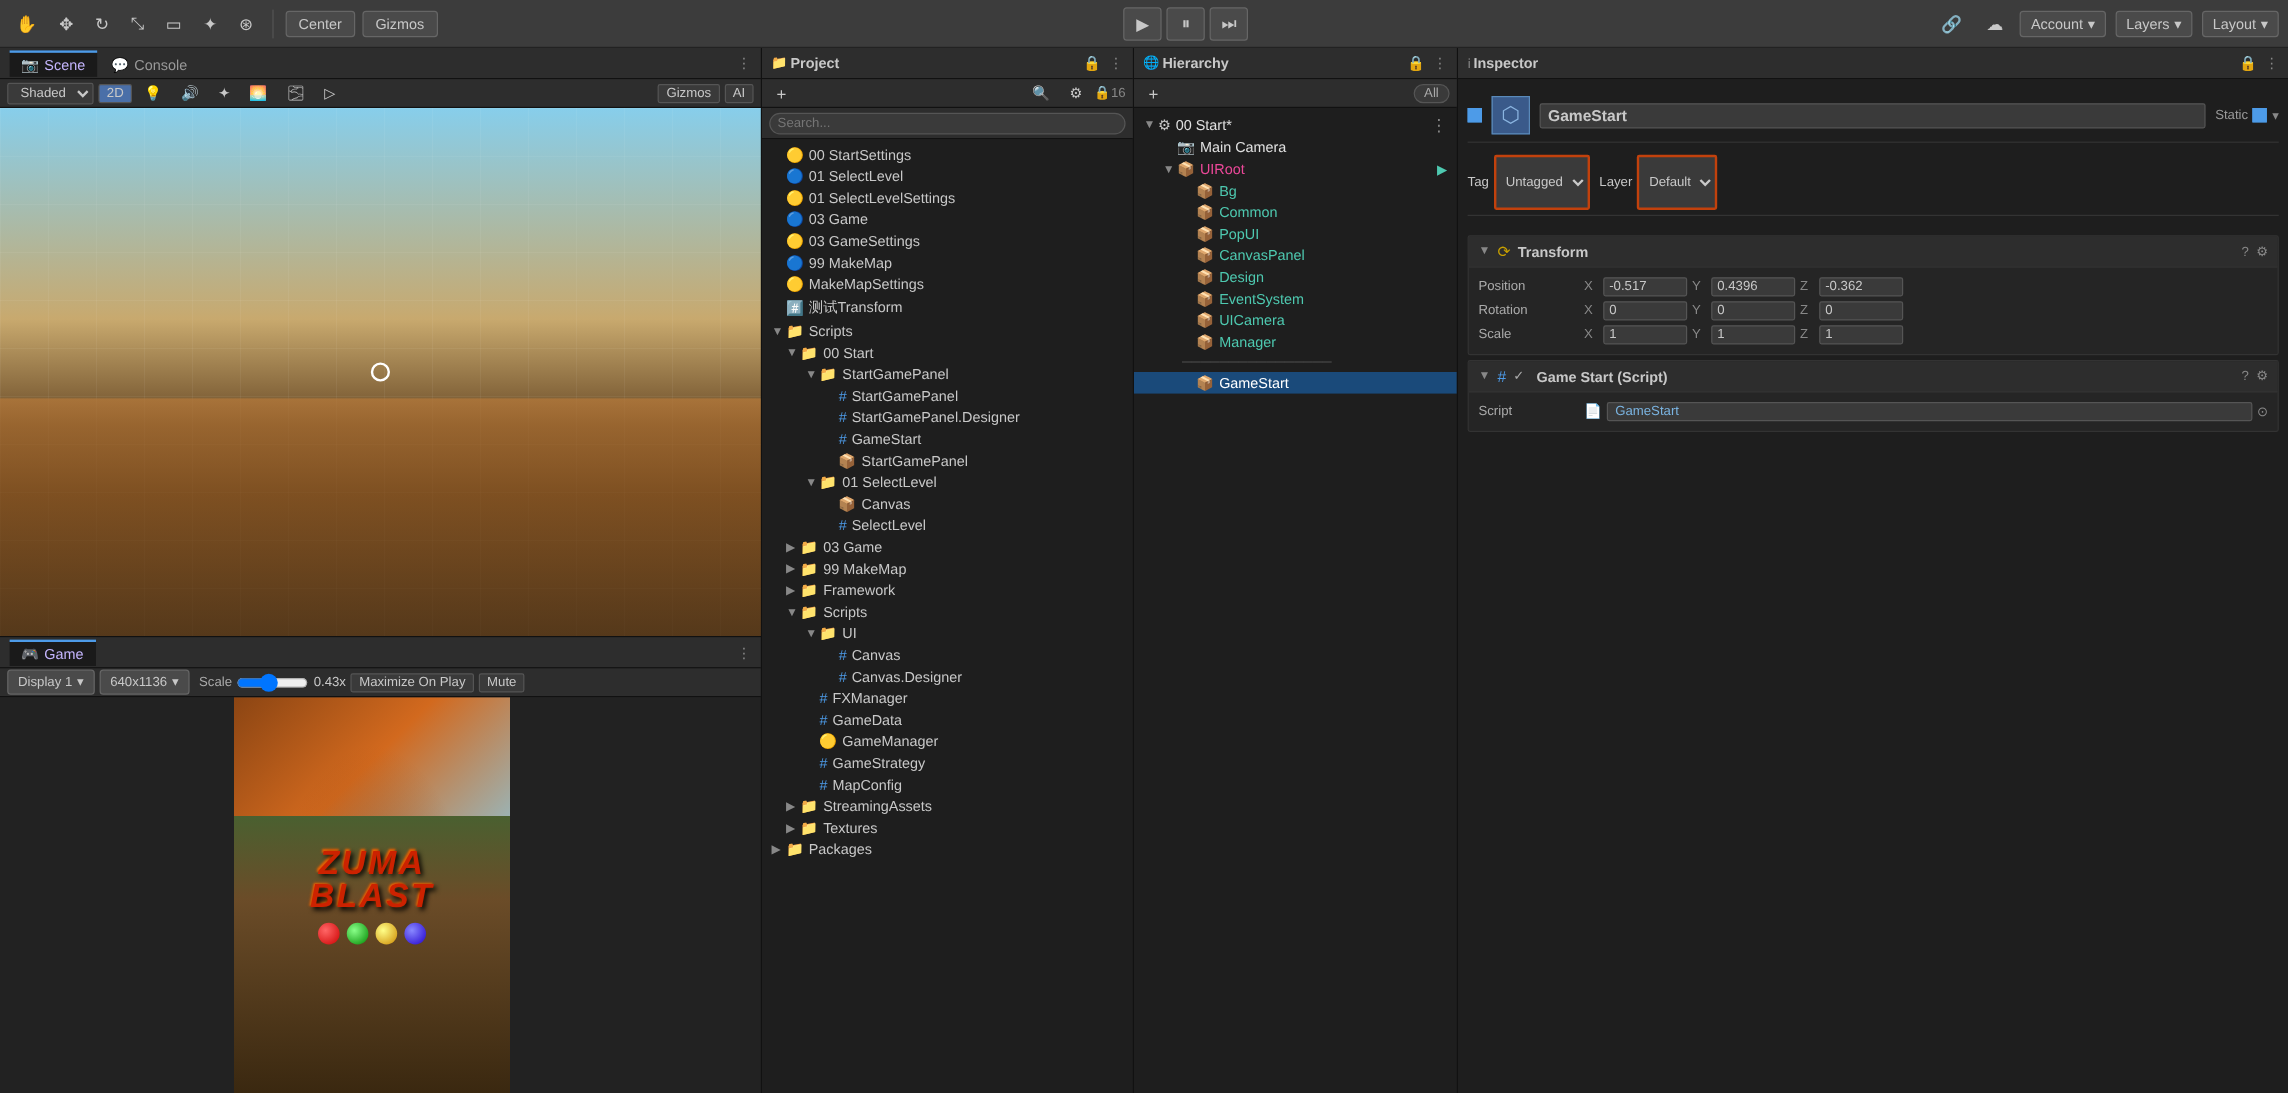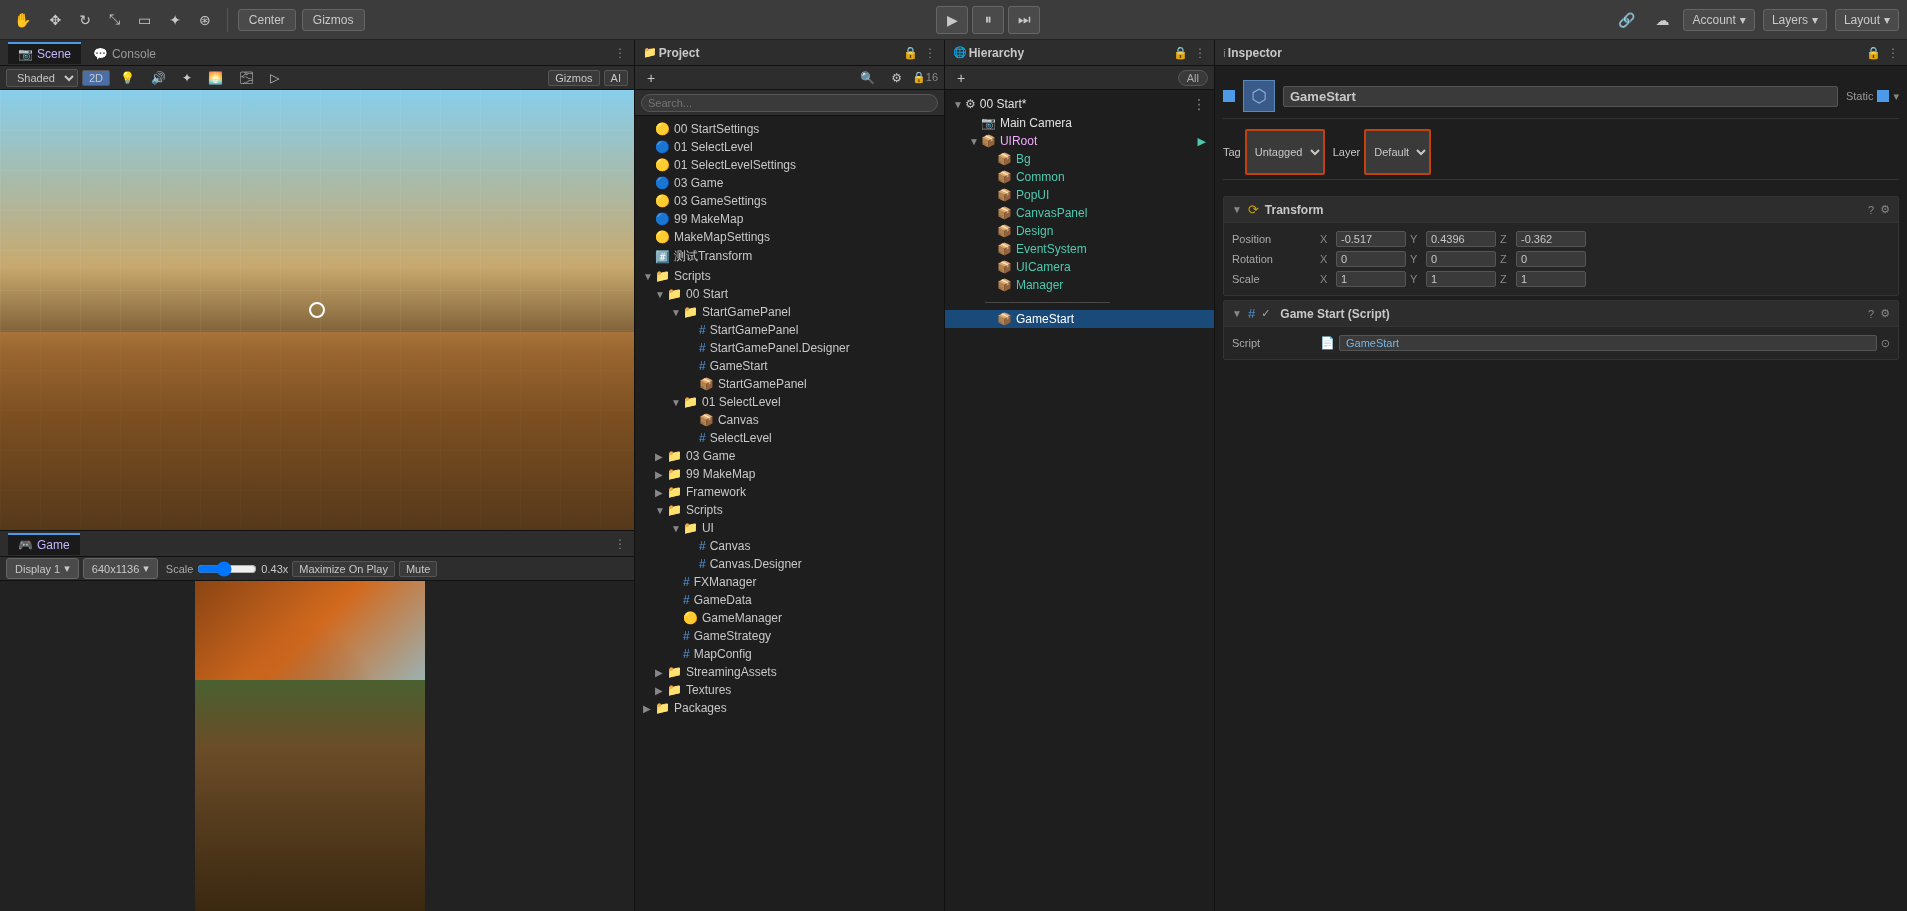--- a/index.html
+++ b/index.html
@@ -560,20 +560,30 @@
         <input type="range" min="0" max="100" value="43" style="width: 60px;">
         <span style="color:#c8c8c8;font-size:11px">0.43x</span>
         <button class="scene-toolbar-item">Maximize On Play</button>
         <button class="scene-toolbar-item">Mute</button>
       </div>
       <div class="game-canvas">
         <div class="game-screenshot">
           <div class="game-bg-detail"></div>
 
           <div style="position:absolute;bottom:0;left:0;right:0;height:70%;background:linear-gradient(180deg,#4a6030 0%,#6b4c28 30%,#3a2810 100%)"></div>
+          <div style="position:relative;z-index:2;text-align:center">
+            <div class="game-title-text">ZUMA<br>BLAST</div>
+
+            <div style="display:flex;gap:6px;justify-content:center;margin-top:8px">
+              <div style="width:18px;height:18px;border-radius:50%;background:radial-gradient(circle at 35% 35%, #ff6666, #cc0000)"></div>
+              <div style="width:18px;height:18px;border-radius:50%;background:radial-gradient(circle at 35% 35%, #88ff88, #008800)"></div>
+              <div style="width:18px;height:18px;border-radius:50%;background:radial-gradient(circle at 35% 35%, #ffff88, #cc8800)"></div>
+              <div style="width:18px;height:18px;border-radius:50%;background:radial-gradient(circle at 35% 35%, #8888ff, #2200cc)"></div>
+            </div>
+          </div>
         </div>
       </div>
     </div>
   </div>
 
   <div class="project-panel">
     <div class="panel-header-bar">
       <span style="font-size:11px;color:#888">📁</span>
       <span style="font-size:12px;font-weight:bold;color:#c8c8c8">Project</span>
       <span class="lock-icon">🔒</span>
@@ -786,21 +796,21 @@
       <div class="tree-item" style="padding-left:24px">
         <span class="tree-arrow"></span>
         <span style="margin-right:4px;font-size:12px">📷</span>
         <span style="color:#e0e0e0">Main Camera</span>
       </div>
 
       <div class="tree-item" style="padding-left:24px;justify-content:space-between">
         <div style="display:flex;align-items:center">
           <span class="tree-arrow">▼</span>
           <span style="margin-right:4px;font-size:12px">📦</span>
-          <span style="color:#f0abfc">UIRoot</span>
+          <span style="color:#ec4899">UIRoot</span>
         </div>
         <span style="color:#4ec9b0;font-size:11px">▶</span>
       </div>
 
       <div class="tree-item" style="padding-left:40px">
         <span class="tree-arrow"></span>
         <span style="margin-right:4px;font-size:12px">📦</span>
         <span style="color:#4ec9b0">Bg</span>
       </div>
 

